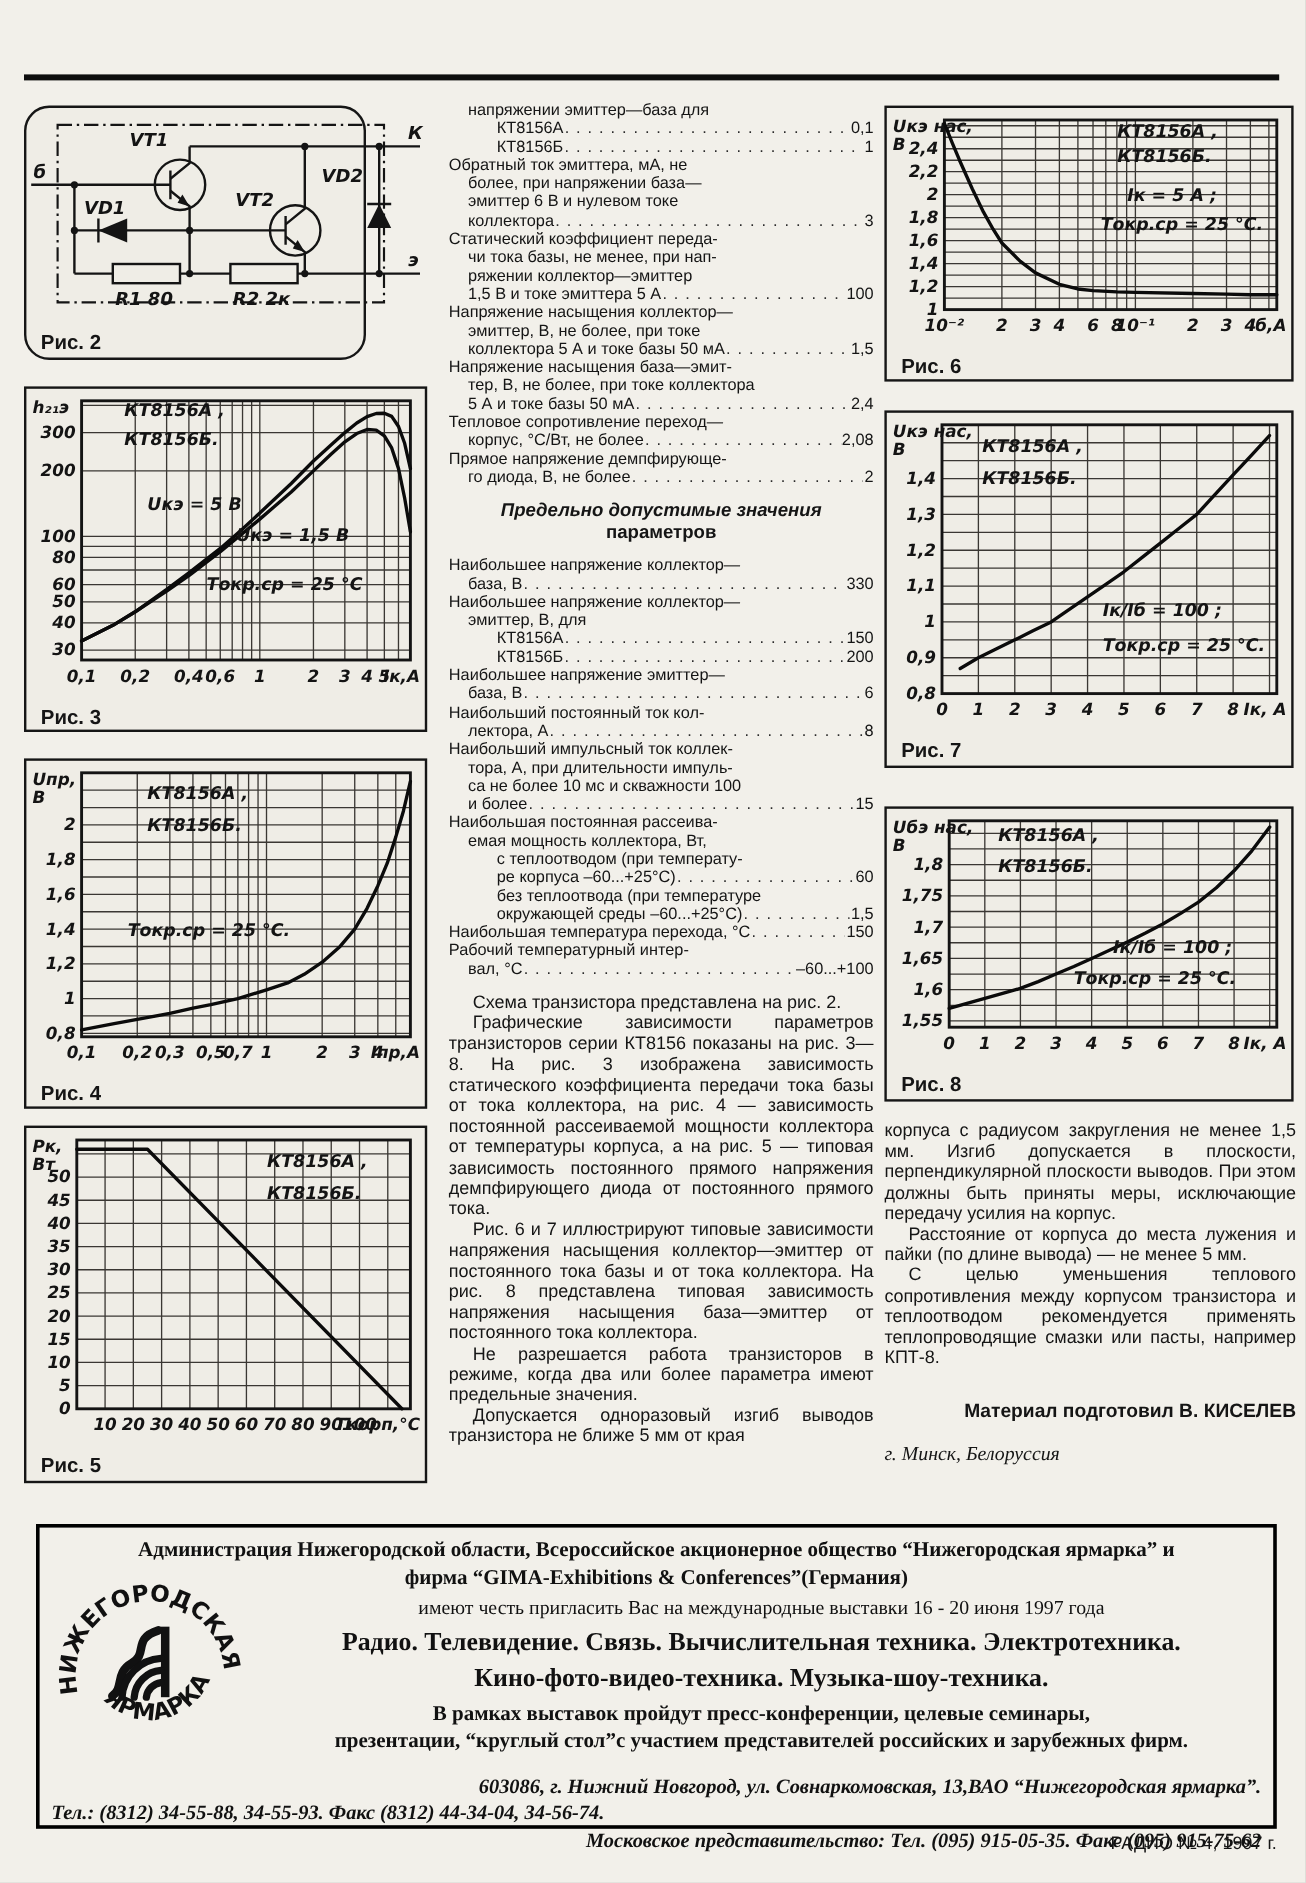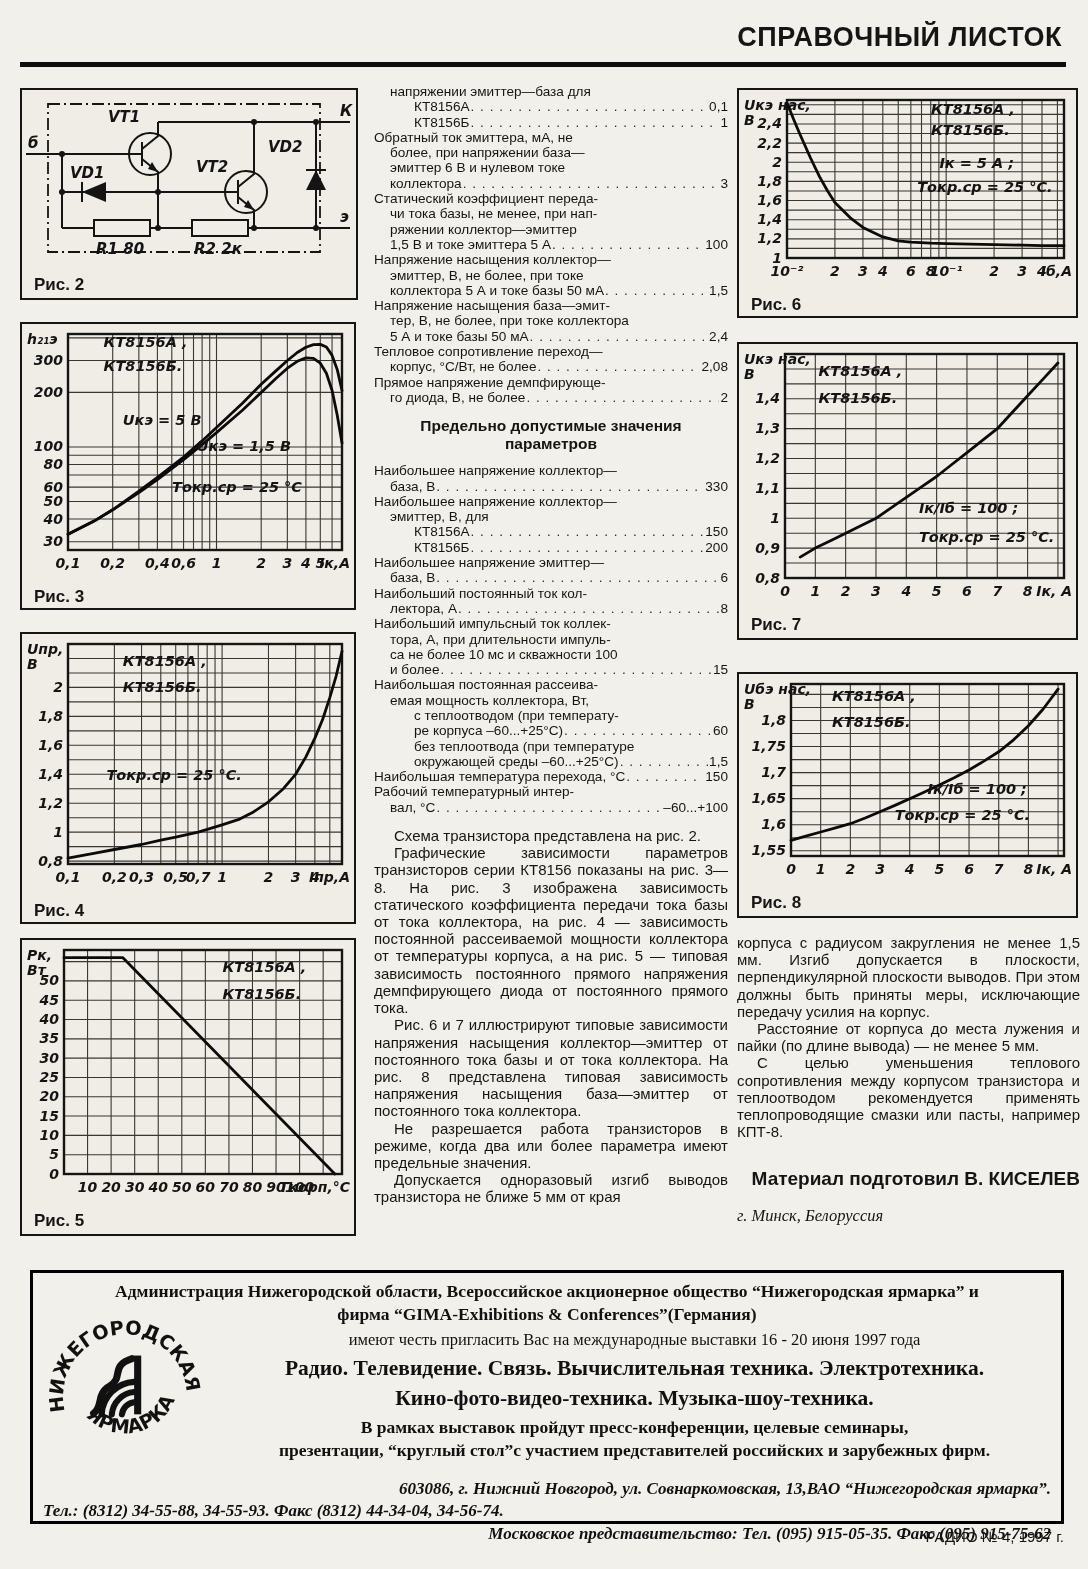--- a/index.html
+++ b/index.html
@@ -23,28 +23,28 @@
   .sch .dashbox{stroke:#141414;stroke-width:1.8;fill:none;stroke-dasharray:12 4 2 4;}
   .sch .comp{fill:#141414;stroke:none;}
   .sch .res{fill:#efede6;stroke:#141414;stroke-width:2;}
   .sch text{font-family:"DejaVu Sans",sans-serif;font-style:italic;font-weight:bold;font-size:15px;fill:#141414;}
 
   .col-mid{position:absolute;left:374px;top:84px;width:354px;}
   .spec-line{display:flex;align-items:baseline;font-size:13.6px;line-height:15.3px;}
   .spec-line .t{white-space:pre;}
   .spec-line .dots{flex:1;overflow:hidden;white-space:nowrap;letter-spacing:1px;margin:0 1px;color:#2a2a2a;}
   .spec-line .v{white-space:nowrap;}
-  .spec-heading{font-weight:bold;text-align:center;font-size:15.5px;margin:12px 0 0;}
+  .spec-heading{font-weight:bold;text-align:center;font-size:15.5px;margin:12px 0 0;font-style:italic;}
   .spec-heading2{font-weight:bold;text-align:center;font-size:15.5px;margin:0 0 10px;}
   .para{font-size:15px;line-height:17.2px;text-align:justify;text-indent:20px;margin:0;}
   .no-indent{text-indent:0;}
   #mid-paras{margin-top:12px;}
 
   .col-right-text{position:absolute;left:737px;top:934px;width:343px;}
-  .credit{font-weight:bold;font-size:19px;text-align:right;margin-top:28px;}
+  .credit{font-weight:bold;font-size:16px;text-align:right;margin-top:28px;}
   .location{font-family:"Liberation Serif",serif;font-style:italic;font-size:16.5px;margin-top:16px;}
 
   .ad{position:absolute;left:30px;top:1270px;width:1034px;height:254px;border:3px solid #000;
       background:#f2f0ea;box-sizing:border-box;font-family:"Liberation Serif",serif;color:#111;}
   .ad-lines{position:absolute;left:0;right:0;top:0;bottom:0;padding:7px 10px 4px 10px;}
   .ad-line{line-height:1.32;}
   .ad-line:nth-child(1){font-weight:bold;font-size:17.5px;text-align:center;}
   .ad-line:nth-child(2){font-weight:bold;font-size:17.5px;text-align:center;}
   .ad-line:nth-child(3){font-size:16.5px;text-align:center;padding-left:175px;margin-top:3px;}
   .ad-line:nth-child(4){font-weight:bold;font-size:21.5px;text-align:center;padding-left:175px;margin-top:3px;}
@@ -60,24 +60,23 @@
 
   .footer{position:absolute;right:24px;top:1528px;display:flex;align-items:baseline;gap:22px;flex-direction:column;}
   .footer .j{font-size:15px;}
   .footer .p{font-size:27px;font-weight:bold;}
 </style>
 </head>
 <body>
 
 <div class="page">
 
-  <div class="hdr-title">СПРАВОЧНЫЙ ЛИСТОК</div>
   <div class="hdr-rule"></div>
 
-  <div class="figure" style="left:20px;top:88px;width:338px;height:212px;">
+  <div class="figure" style="left:20px;top:88px;width:285px;height:212px;border-radius:21px;">
     <svg class="sch" width="330" height="176" viewBox="0 0 330 176">
       <rect class="dashbox" x="24" y="12" width="272" height="148"></rect>
 
       <path class="wire" d="M2 62 H118"></path>
       <path class="wire" d="M38 62 V136"></path>
       <path class="wire" d="M38 100 H214"></path>
       <path class="wire" d="M38 136 H326"></path>
       <path class="wire" d="M134 30 H326"></path>
 
       <circle class="wire" cx="126" cy="62" r="21"></circle>

